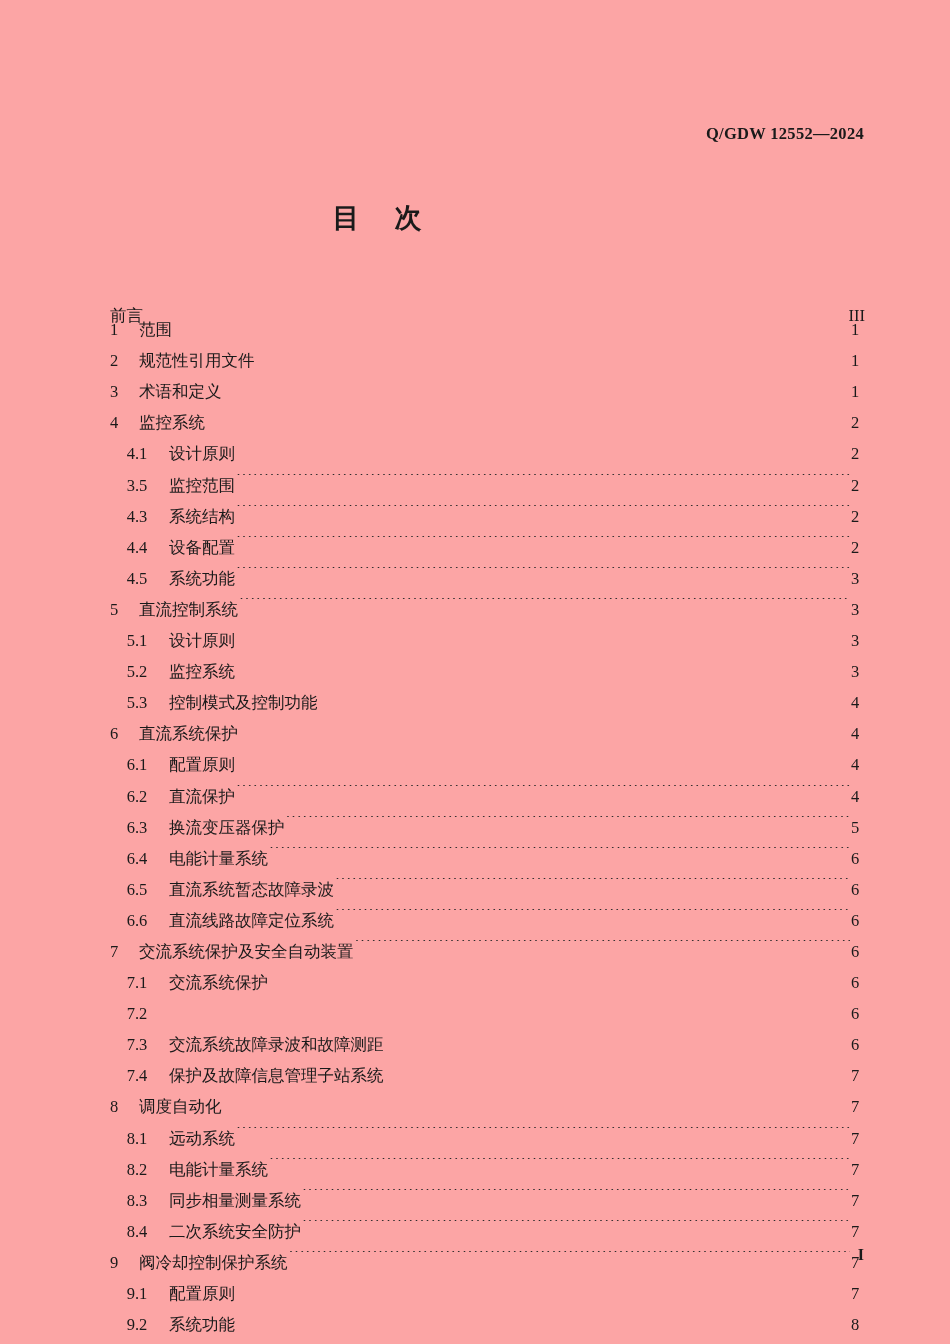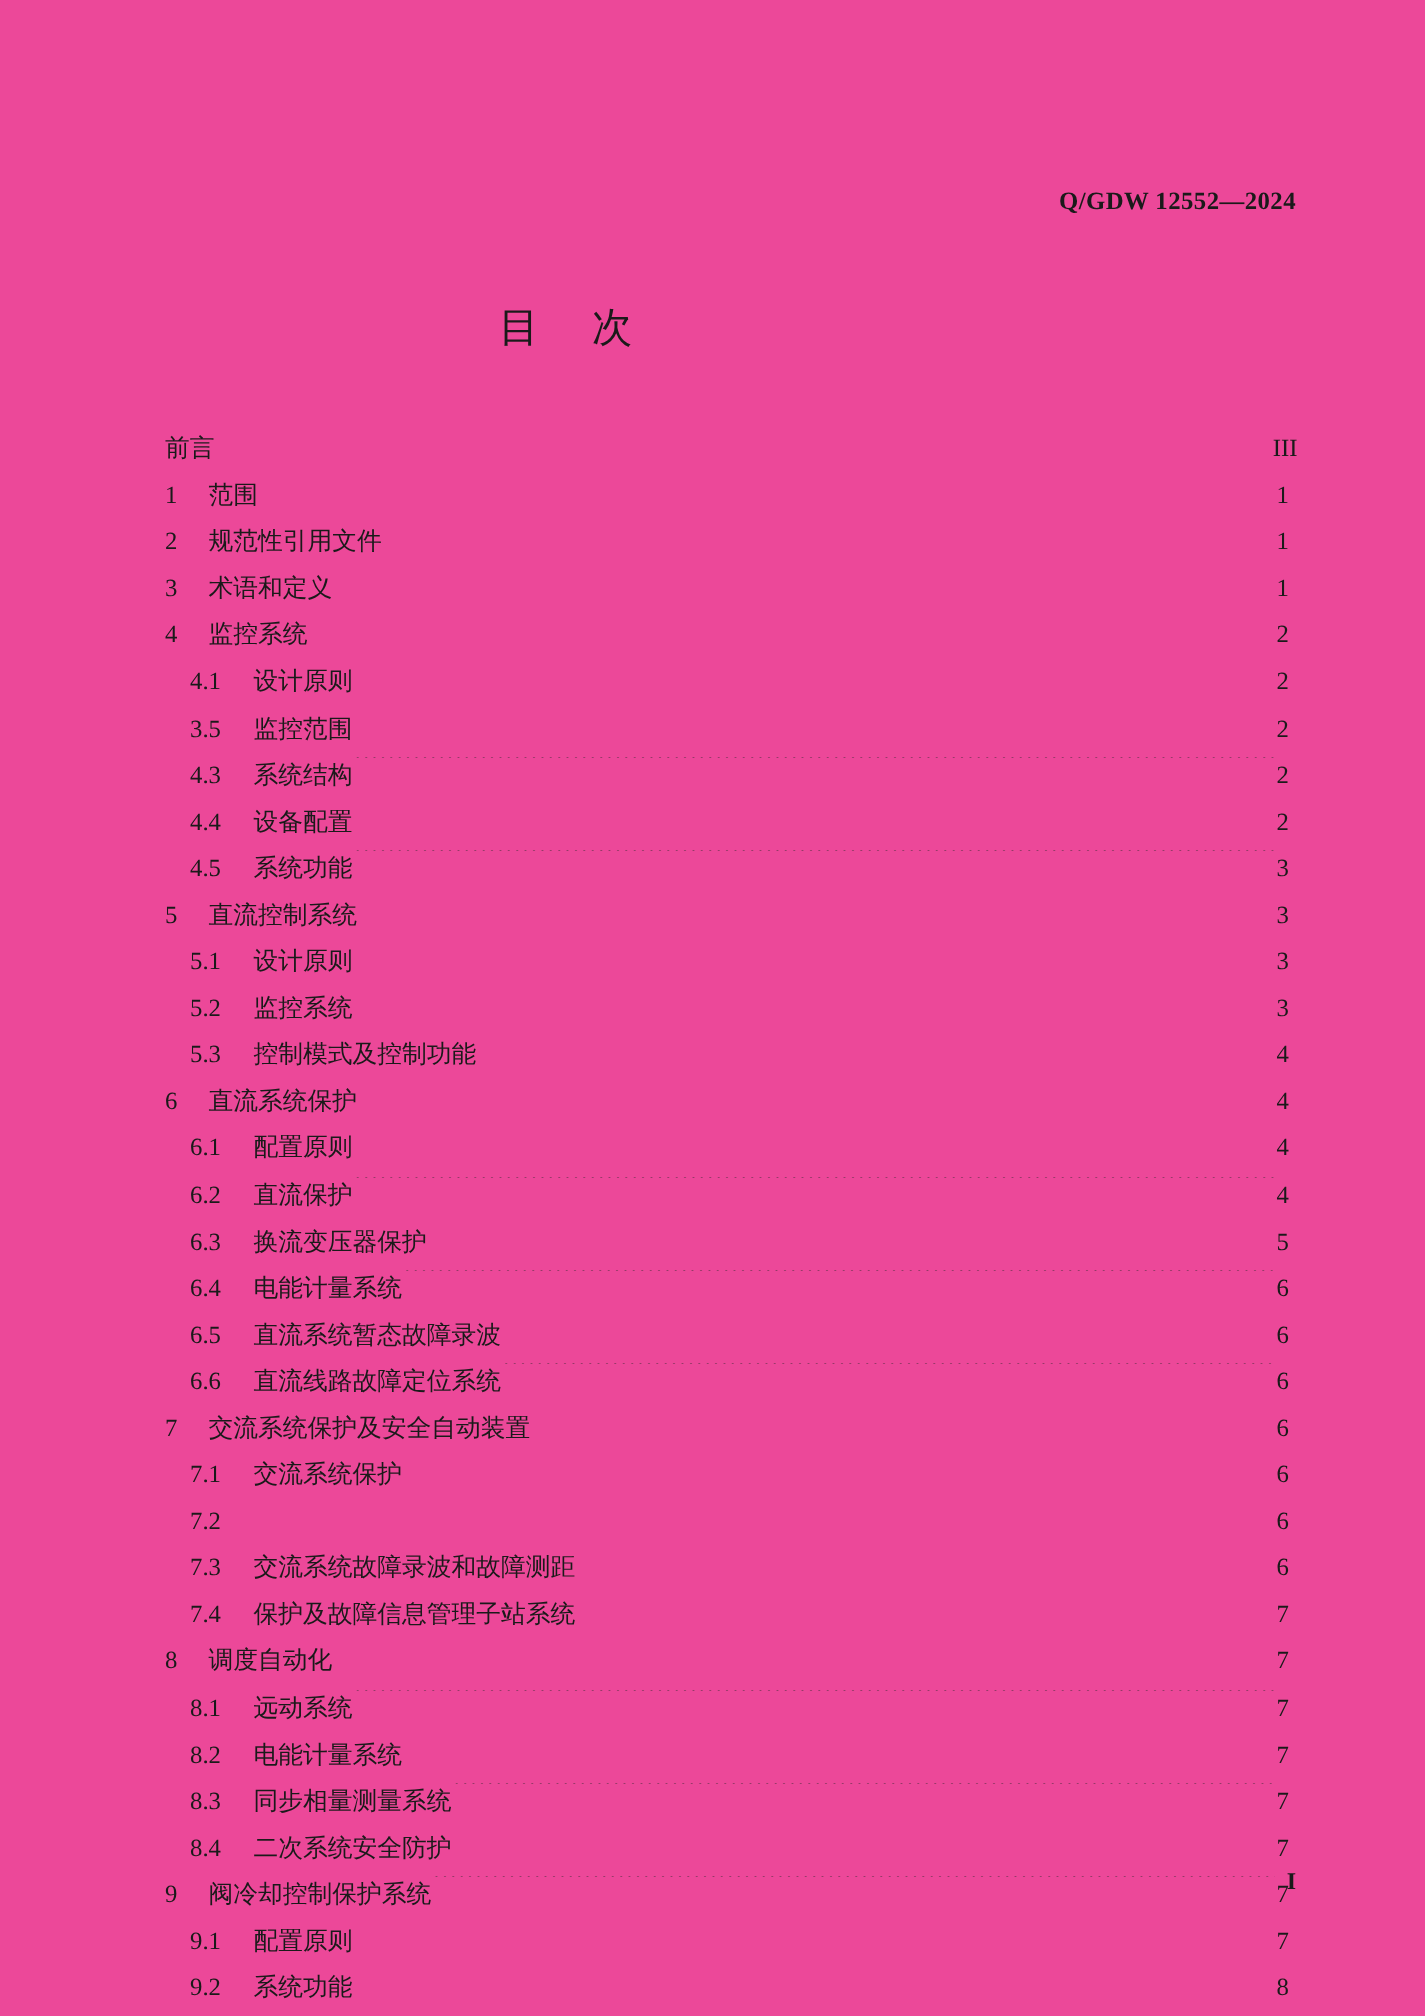--- a/index.html
+++ b/index.html
@@ -4,21 +4,21 @@
 <style>
   html, body {
     margin: 0;
     padding: 0;
     background: #ffffff;
   }
   .page {
     position: relative;
     width: 950px;
     height: 1344px;
-    background: #ec4899;
+    background: #fca5a5;
     overflow: hidden;
     font-family: "Liberation Serif", "DejaVu Serif", serif;
     color: #1a1a1a;
   }
 
   
   .doc-header {
     position: absolute;
     top: 124px;
     right: 86px;
@@ -30,21 +30,21 @@
   }
 
   
   .page-title {
     position: absolute;
     top: 200px;
     left: 0;
     width: 755px;
     text-align: center;
     font-size: 27px;
-    font-weight: normal;
+    font-weight: bold;
     font-family: "Liberation Serif", "DejaVu Serif", serif;
     letter-spacing: 1px;
   }
   .page-title .gap {
     display: inline-block;
     width: 34px;
   }
 
   
   .toc {
@@ -89,21 +89,21 @@
   }
   .toc-page {
     flex: 0 0 auto;
     min-width: 14px;
     text-align: left;
     font-family: "Liberation Serif", "DejaVu Serif", serif;
   }
 
   
   .lvl-0 .toc-num { width: 0; }
-  .lvl-0 .toc-label { margin-left: 0; }
+  .lvl-0 .toc-label { margin-left: 0; margin-top: 17px; }
 
   .lvl-1 .toc-num { width: 21px; }
   .lvl-1 .toc-label { margin-left: 8px; }
 
   .lvl-1w .toc-num { width: 29px; }
   .lvl-1w .toc-label { margin-left: 8px; }
 
   .lvl-2 .toc-num { width: 30px; margin-left: 12px; text-align: center; }
   .lvl-2 .toc-label { margin-left: 17px; }
 

